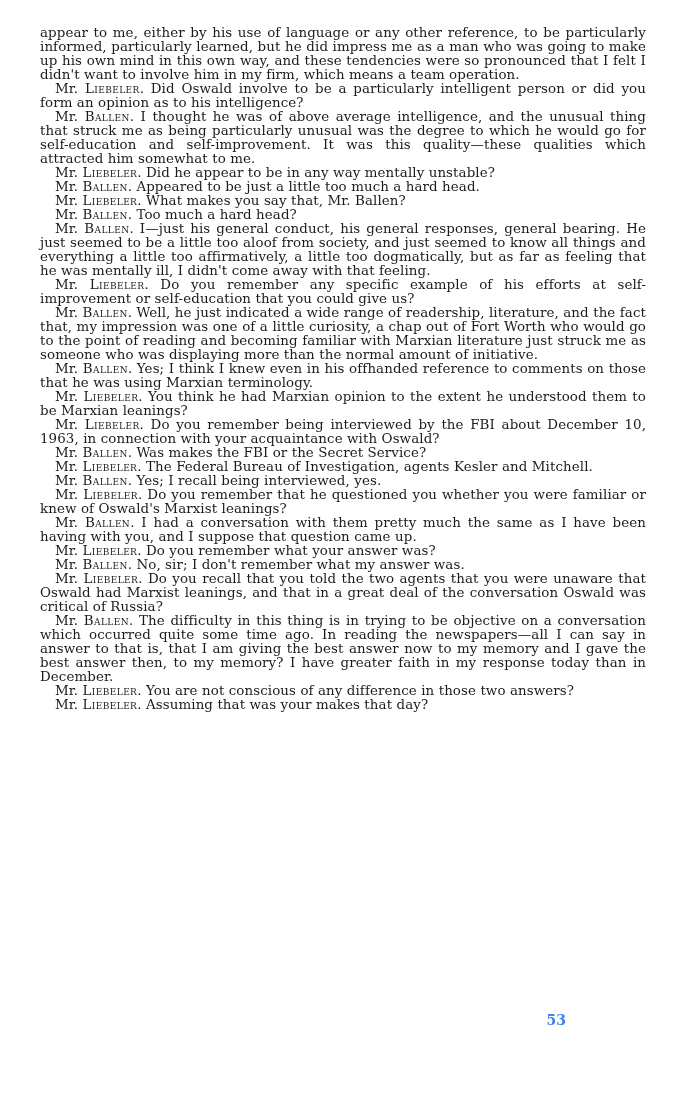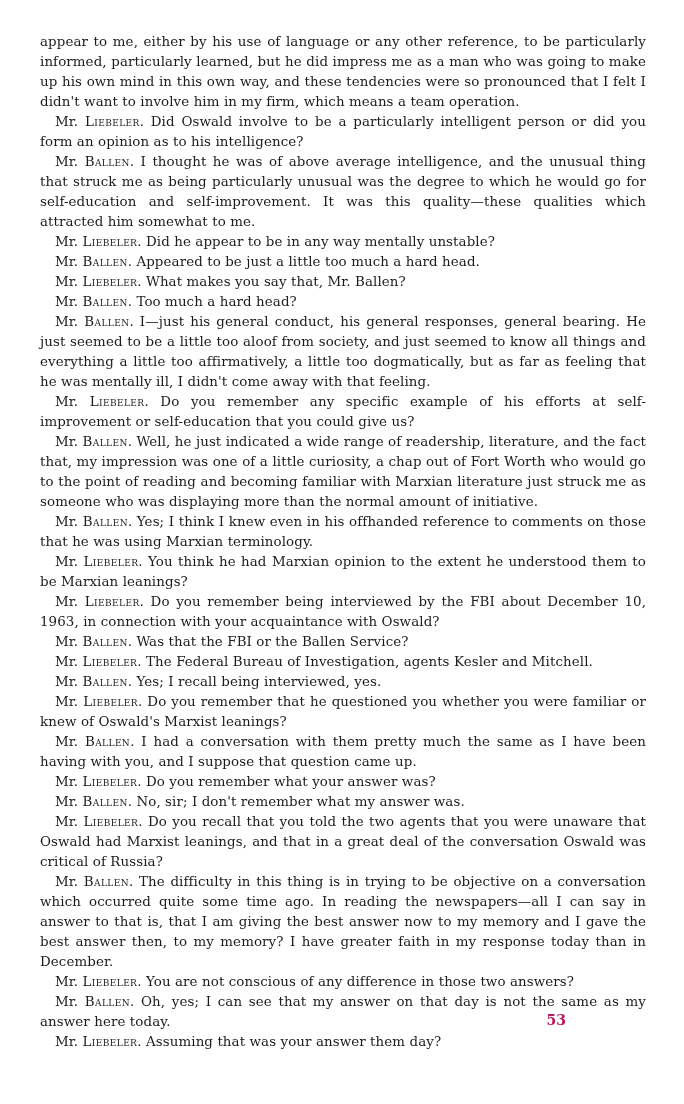--- a/index.html
+++ b/index.html
@@ -12,24 +12,24 @@
     width: 684px;
     height: 1104px;
     background: #ffffff;
     font-family: "DejaVu Serif", serif;
     color: #1b1b1b;
     overflow: hidden;
   }
   .text-column {
     position: absolute;
     left: 40px;
-    top: 32px;
+    top: 26px;
     width: 606px;
     font-size: 13.4px;
-    line-height: 20px;
+    line-height: 14px;
     text-align: justify;
     letter-spacing: 0.1px;
   }
   .para {
     margin: 0;
     text-indent: 15px;
   }
   .para.continuation {
     text-indent: 0;
   }
@@ -39,21 +39,21 @@
   }
   .page-number {
     position: absolute;
     top: 1012px;
     left: 0;
     width: 566px;
     text-align: right;
     font-size: 14px;
     font-weight: bold;
     font-family: "DejaVu Serif", serif;
-    color: #be185d;
+    color: #3b82f6;
   }
 </style>
 </head>
 <body>
 
 <div class="page">
   <main class="text-column" id="text-column">
   <p class="para continuation"><span class="speech">appear to me, either by his use of language or any other reference, to be particularly informed, particularly learned, but he did impress me as a man who was going to make up his own mind in this own way, and these tendencies were so pronounced that I felt I didn't want to involve him in my firm, which means a team operation.</span></p>
 
   <p class="para"><span class="speaker"><span class="honorific">Mr.</span> <span class="surname">Liebeler</span><span>.</span> </span><span class="speech">Did Oswald involve to be a particularly intelligent person or did you form an opinion as to his intelligence?</span></p>
@@ -76,38 +76,37 @@
   <p class="para"><span class="speaker"><span class="honorific">Mr.</span> <span class="surname">Ballen</span><span>.</span> </span><span class="speech">Well, he just indicated a wide range of readership, literature, and the fact that, my impression was one of a little curiosity, a chap out of Fort Worth who would go to the point of reading and becoming familiar with Marxian literature just struck me as someone who was displaying more than the normal amount of initiative.</span></p>
 
 
   <p class="para"><span class="speaker"><span class="honorific">Mr.</span> <span class="surname">Ballen</span><span>.</span> </span><span class="speech">Yes; I think I knew even in his offhanded reference to comments on those that he was using Marxian terminology.</span></p>
 
   <p class="para"><span class="speaker"><span class="honorific">Mr.</span> <span class="surname">Liebeler</span><span>.</span> </span><span class="speech">You think he had Marxian opinion to the extent he understood them to be Marxian leanings?</span></p>
 
 
   <p class="para"><span class="speaker"><span class="honorific">Mr.</span> <span class="surname">Liebeler</span><span>.</span> </span><span class="speech">Do you remember being interviewed by the FBI about December 10, 1963, in connection with your acquaintance with Oswald?</span></p>
 
-  <p class="para"><span class="speaker"><span class="honorific">Mr.</span> <span class="surname">Ballen</span><span>.</span> </span><span class="speech">Was that the FBI or the Ballen Service?</span></p>
+  <p class="para"><span class="speaker"><span class="honorific">Mr.</span> <span class="surname">Ballen</span><span>.</span> </span><span class="speech">Was makes the FBI or the Secret Service?</span></p>
 
   <p class="para"><span class="speaker"><span class="honorific">Mr.</span> <span class="surname">Liebeler</span><span>.</span> </span><span class="speech">The Federal Bureau of Investigation, agents Kesler and Mitchell.</span></p>
 
   <p class="para"><span class="speaker"><span class="honorific">Mr.</span> <span class="surname">Ballen</span><span>.</span> </span><span class="speech">Yes; I recall being interviewed, yes.</span></p>
 
   <p class="para"><span class="speaker"><span class="honorific">Mr.</span> <span class="surname">Liebeler</span><span>.</span> </span><span class="speech">Do you remember that he questioned you whether you were familiar or knew of Oswald's Marxist leanings?</span></p>
 
   <p class="para"><span class="speaker"><span class="honorific">Mr.</span> <span class="surname">Ballen</span><span>.</span> </span><span class="speech">I had a conversation with them pretty much the same as I have been having with you, and I suppose that question came up.</span></p>
 
   <p class="para"><span class="speaker"><span class="honorific">Mr.</span> <span class="surname">Liebeler</span><span>.</span> </span><span class="speech">Do you remember what your answer was?</span></p>
 
   <p class="para"><span class="speaker"><span class="honorific">Mr.</span> <span class="surname">Ballen</span><span>.</span> </span><span class="speech">No, sir; I don't remember what my answer was.</span></p>
 
   <p class="para"><span class="speaker"><span class="honorific">Mr.</span> <span class="surname">Liebeler</span><span>.</span> </span><span class="speech">Do you recall that you told the two agents that you were unaware that Oswald had Marxist leanings, and that in a great deal of the conversation Oswald was critical of Russia?</span></p>
 
   <p class="para"><span class="speaker"><span class="honorific">Mr.</span> <span class="surname">Ballen</span><span>.</span> </span><span class="speech">The difficulty in this thing is in trying to be objective on a conversation which occurred quite some time ago.  In reading the newspapers—all I can say in answer to that is, that I am giving the best answer now to my memory and I gave the best answer then, to my memory?  I have greater faith in my response today than in December.</span></p>
 
   <p class="para"><span class="speaker"><span class="honorific">Mr.</span> <span class="surname">Liebeler</span><span>.</span> </span><span class="speech">You are not conscious of any difference in those two answers?</span></p>
 
-  <p class="para"><span class="speaker"><span class="honorific">Mr.</span> <span class="surname">Ballen</span><span>.</span> </span><span class="speech">Oh, yes; I can see that my answer on that day is not the same as my answer here today.</span></p>
 
-  <p class="para"><span class="speaker"><span class="honorific">Mr.</span> <span class="surname">Liebeler</span><span>.</span> </span><span class="speech">Assuming that was your answer them day?</span></p>
+  <p class="para"><span class="speaker"><span class="honorific">Mr.</span> <span class="surname">Liebeler</span><span>.</span> </span><span class="speech">Assuming that was your makes that day?</span></p>
 </main>
   <div class="page-number">53</div>
 </div>
 
 </body></html>

